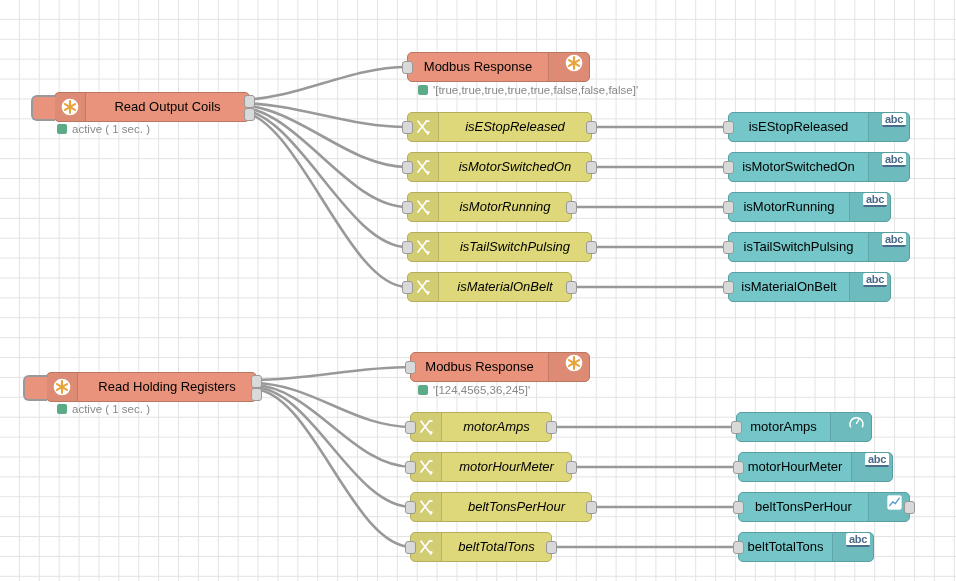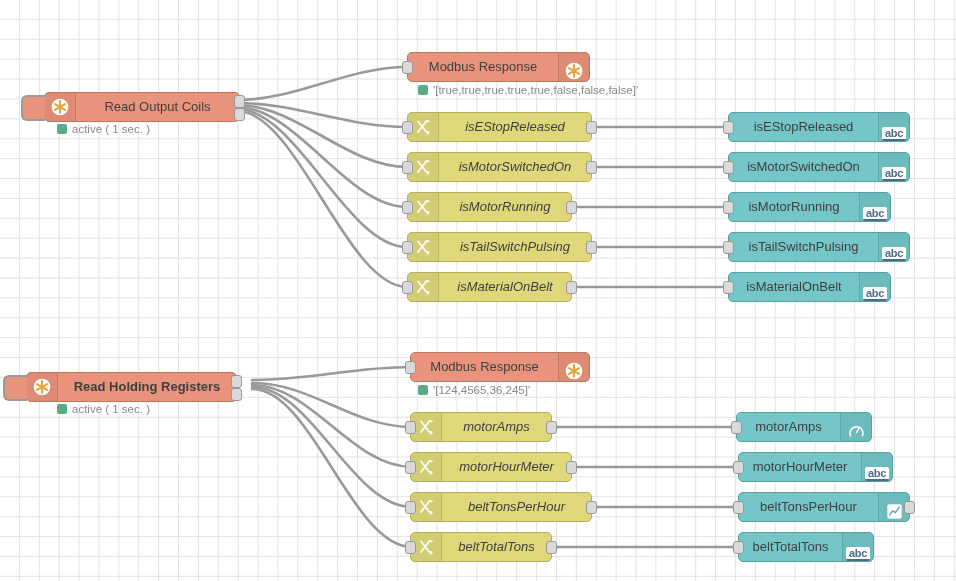--- a/index.html
+++ b/index.html
@@ -27,21 +27,21 @@
     border-radius:5px;
     display:flex;
     align-items:center;
     height:30px;
     box-shadow:0 0 0 0 rgba(0,0,0,0);
   }
   .node .label{
     flex:1;
     text-align:center;
     font-size:13px;
-    color:#404040;
+    color:#000000;
     white-space:nowrap;
     padding:0 8px;
     line-height:28px;
   }
   
   .n-read{background:#e9937c;border-color:#b9775f;}
   .n-resp{background:#e9937c;border-color:#b9775f;}
   
   .n-func{background:#ded87a;border-color:#b4ae5c;}
   .n-func .label{font-style:italic;}
@@ -51,24 +51,25 @@
   
   .icon-left{
     width:30px;height:100%;
     display:flex;align-items:center;justify-content:center;
     border-right:1px solid rgba(0,0,0,0.12);
     border-radius:4px 0 0 4px;
     flex:0 0 30px;
   }
   .icon-right{
     width:30px;height:100%;
-    display:flex;align-items:flex-end;justify-content:center;
+    display:flex;align-items:flex-start;justify-content:center;
     border-left:1px solid rgba(0,0,0,0.12);
     border-radius:0 4px 4px 0;
     flex:0 0 30px;
+    padding-left:10px;
   }
   .icon-left.tint{background:rgba(0,0,0,0.05);}
   .icon-right.tint{background:rgba(0,0,0,0.05);}
 
   
   .port{
     position:absolute;
     width:11px;height:13px;
     background:#d9d9d9;
     border:1px solid #999;
@@ -148,21 +149,21 @@
       <path d="M252,387 C312,387 352,507 412,507"></path>
       <path d="M252,389 C312,389 352,547 412,547"></path>
 
       <path d="M552,427 C600,427 688,427 736,427"></path>
       <path d="M572,467 C620,467 690,467 738,467"></path>
       <path d="M592,507 C640,507 690,507 738,507"></path>
       <path d="M552,547 C600,547 690,547 738,547"></path>
     </g>
   </svg>
 
-  <div class="node n-read" style="left:44px;top:92px;width:196px;">
+  <div class="node n-read" style="left:54px;top:92px;width:196px;">
     <div class="inject-btn"></div>
     <div class="icon-left tint">
       <svg width="20" height="20" viewBox="0 0 24 24">
         <circle cx="12" cy="12" r="10" fill="#ffffff"></circle>
         <g stroke="#e8a33d" stroke-width="2.6" stroke-linecap="round">
           <line x1="12" y1="5" x2="12" y2="19"></line>
           <line x1="6" y1="8.5" x2="18" y2="15.5"></line>
           <line x1="6" y1="15.5" x2="18" y2="8.5"></line>
         </g>
         <circle cx="12" cy="12" r="2.4" fill="#e8a33d"></circle>
@@ -300,21 +301,21 @@
   </div>
 
   <div class="node n-debug" style="left:728px;top:272px;width:163px;">
     <div class="label">isMaterialOnBelt</div>
     <div class="icon-right tint">
       <span class="abc">abc</span>
     </div>
     <div class="port in" style="top:8px;"></div>
   </div>
 
-  <div class="node n-read" style="left:26px;top:372px;width:211px;font-weight:bold;">
+  <div class="node n-read" style="left:46px;top:372px;width:211px;">
     <div class="inject-btn"></div>
     <div class="icon-left tint">
       <svg width="20" height="20" viewBox="0 0 24 24">
         <circle cx="12" cy="12" r="10" fill="#ffffff"></circle>
         <g stroke="#e8a33d" stroke-width="2.6" stroke-linecap="round">
           <line x1="12" y1="5" x2="12" y2="19"></line>
           <line x1="6" y1="8.5" x2="18" y2="15.5"></line>
           <line x1="6" y1="15.5" x2="18" y2="8.5"></line>
         </g>
         <circle cx="12" cy="12" r="2.4" fill="#e8a33d"></circle>

